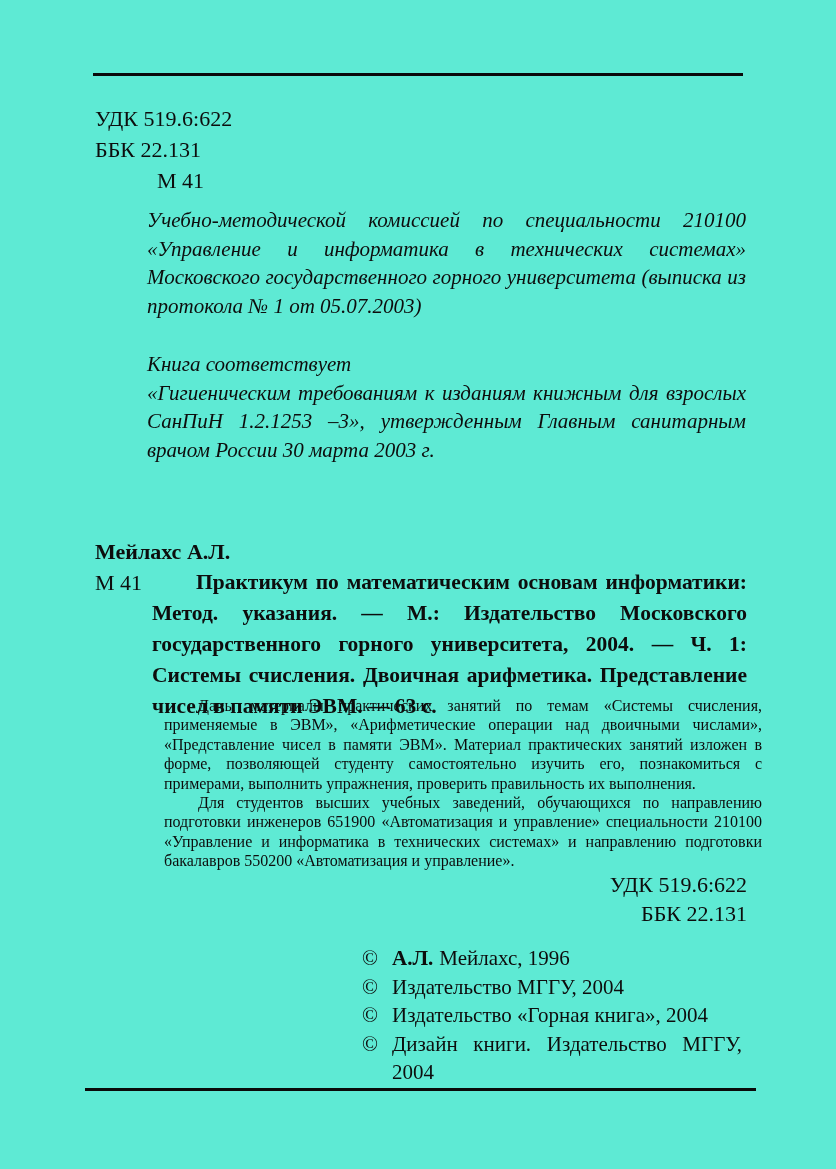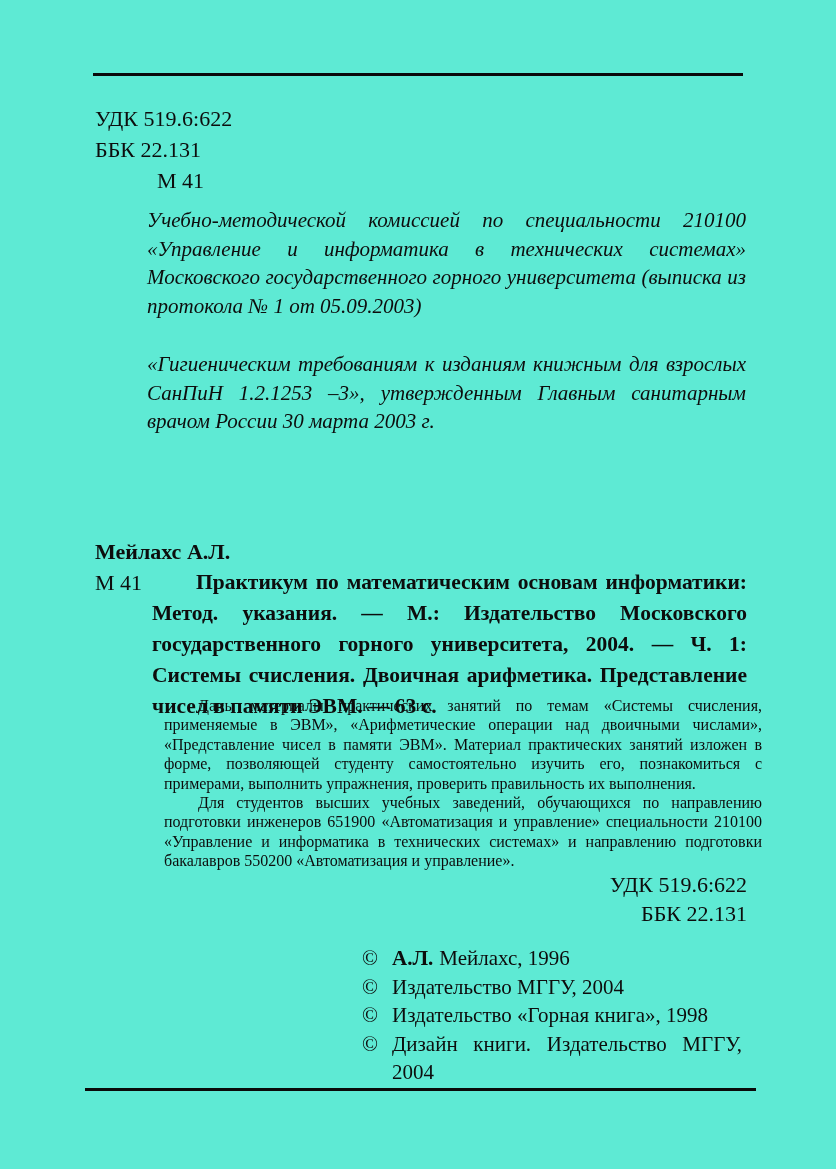--- a/index.html
+++ b/index.html
@@ -74,24 +74,25 @@
 
   <div class="rule top-rule"></div>
 
   <div class="header-codes">
     <div>УДК 519.6:622</div>
     <div>ББК 22.131</div>
     <div class="code-m">М 41</div>
   </div>
 
   <div class="note-block expertise">
-    <div class="note-body">Учебно-методической комиссией по специальности 210100 «Управление и информатика в технических системах» Московского государственного горного университета (выписка из протокола № 1 от 05.09.2003)</div>
+    <div class="note-body">Учебно-методической комиссией по специальности 210100 «Управление и информатика в технических системах» Московского государственного горного университета (выписка из протокола № 1 от 05.07.2003)</div>
   </div>
 
   <div class="note-block compliance">
+    <div class="note-intro">Книга соответствует</div>
     <div class="note-body">«Гигиеническим требованиям к изданиям книжным для взрослых СанПиН 1.2.1253 –3», утвержденным Главным санитарным врачом России 30 марта 2003 г.</div>
   </div>
 
   <div class="catalog">
     <div class="author">Мейлахс А.Л.</div>
     <div class="entry">
       <div class="entry-code">М 41</div>
       <div class="entry-desc">Практикум по математическим основам информатики: Метод. указания. — М.: Издательство Московского государственного горного университета, 2004. — Ч. 1: Системы счисления. Двоичная арифметика. Представление чисел в памяти ЭВМ. — 63 с.</div>
     </div>
   </div>
@@ -110,21 +111,21 @@
     <div class="cr-item">
       <span class="cr-sym">©</span>
       <span class="cr-text"><span class="cr-bold">А.Л.</span><span>Мейлахс, 1996</span></span>
     </div>
     <div class="cr-item">
       <span class="cr-sym">©</span>
       <span class="cr-text"><span>Издательство МГГУ, 2004</span></span>
     </div>
     <div class="cr-item">
       <span class="cr-sym">©</span>
-      <span class="cr-text"><span>Издательство «Горная книга», 1998</span></span>
+      <span class="cr-text"><span>Издательство «Горная книга», 2004</span></span>
     </div>
     <div class="cr-item">
       <span class="cr-sym">©</span>
       <span class="cr-text"><span>Дизайн книги. Издательство МГГУ, 2004</span></span>
     </div>
   </div>
 
   <div class="rule bottom-rule"></div>
 
 </div>

